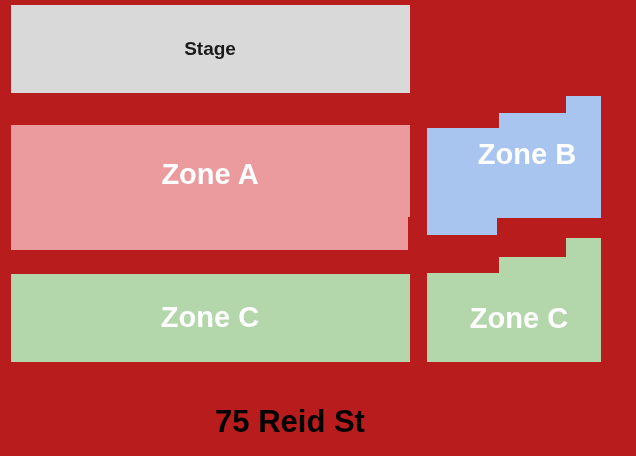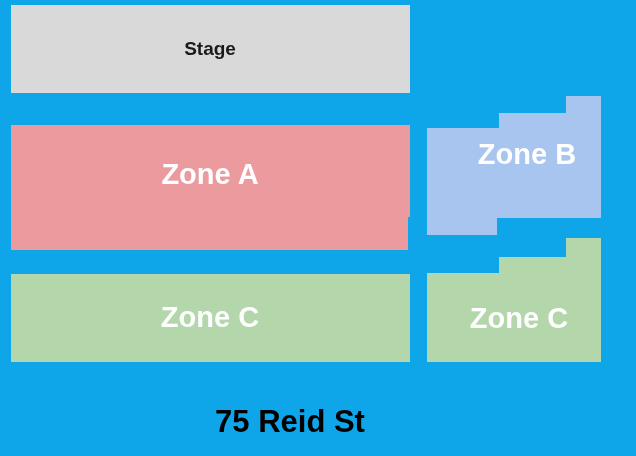--- a/index.html
+++ b/index.html
@@ -49,21 +49,21 @@
     text-anchor: middle;
     dominant-baseline: middle;
   }
   .section-shape {
     stroke: none;
   }
 </style>
 </head>
 <body>
 
-<div id="venue-map" style="background: #0ea5e9; width: 636px; height: 456px;">
+<div id="venue-map" style="background: #b91c1c; width: 636px; height: 456px;">
   <svg class="seatmap-svg" viewBox="0 0 636 456" xmlns="http://www.w3.org/2000/svg">
 
     <rect class="section-shape" fill="#d9d9d9" x="11" y="5" width="399" height="88"></rect>
     <text class="zone-label zone-label-dark" x="210" y="50" fill="#1a1a1a">Stage</text>
 
     <polygon class="section-shape" fill="#eb9a9e" points="11,125 410,125 410,217 408,217 408,250 11,250"></polygon>
     <text class="zone-label zone-label-light" x="210" y="176" fill="#ffffff">Zone A</text>
 
     <polygon class="section-shape" fill="#a8c5f0" points="566,96 601,96 601,218 497,218 497,235 427,235 427,128 499,128 499,113 566,113"></polygon>
     <text class="zone-label zone-label-light" x="527" y="156" fill="#ffffff">Zone B</text>

